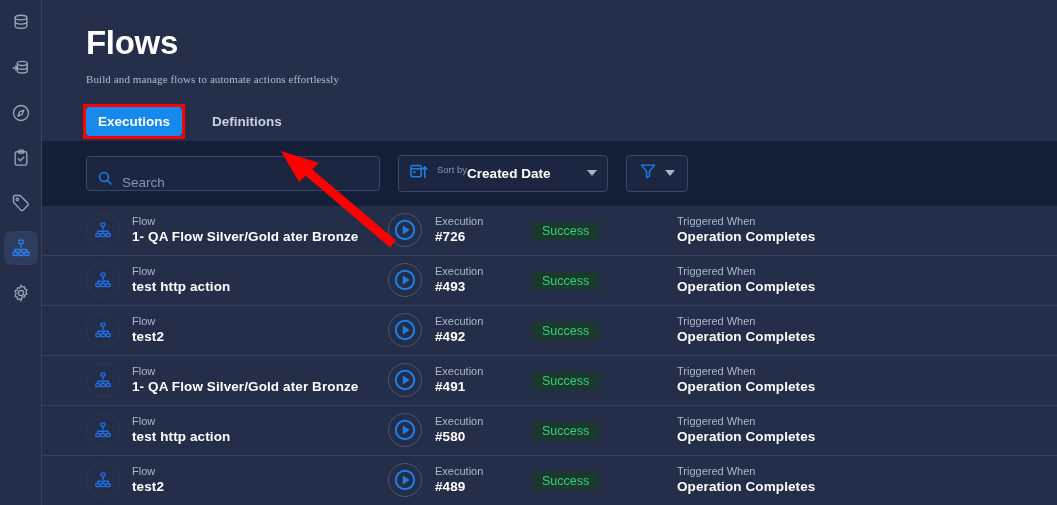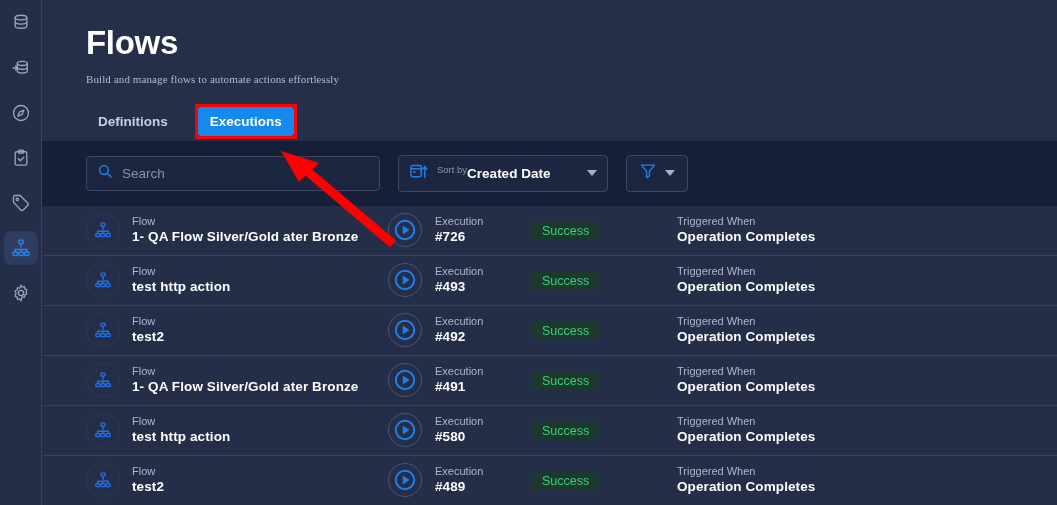--- a/index.html
+++ b/index.html
@@ -112,21 +112,21 @@
     gap: 18px;
     flex: 0 0 auto;
   }
   .search-box {
     width: 294px;
     height: 35px;
     background: #1c2640;
     border: 1px solid #3b4765;
     border-radius: 4px;
     display: flex;
-    align-items: center;
+    align-items: flex-end;
     padding: 0 10px;
     gap: 9px;
   }
   .search-input {
     background: transparent;
     border: none;
     outline: none;
     color: #d5dbe8;
     font-size: 13.5px;
     font-family: "Liberation Sans", sans-serif;
@@ -296,25 +296,25 @@
 
   </nav>
 
   <div class="main">
 
     <div class="header">
       <div class="page-title">Flows</div>
       <div class="page-sub">Build and manage flows to automate actions effortlessly</div>
 
       <div class="tabs">
+        <div class="tab-wrap highlight">
+          <button class="tab active">Executions</button>
+        </div>
         <div class="tab-wrap">
           <button class="tab">Definitions</button>
-        </div>
-        <div class="tab-wrap highlight">
-          <button class="tab active">Executions</button>
         </div>
       </div>
     </div>
 
     <div class="toolbar-strip">
 
       <div class="search-box">
         <span>
           <svg width="16" height="16" viewBox="0 0 24 24" fill="none">
               <circle cx="10.5" cy="10.5" r="6.6" stroke="#1f7fe8" stroke-width="2.2"></circle>

